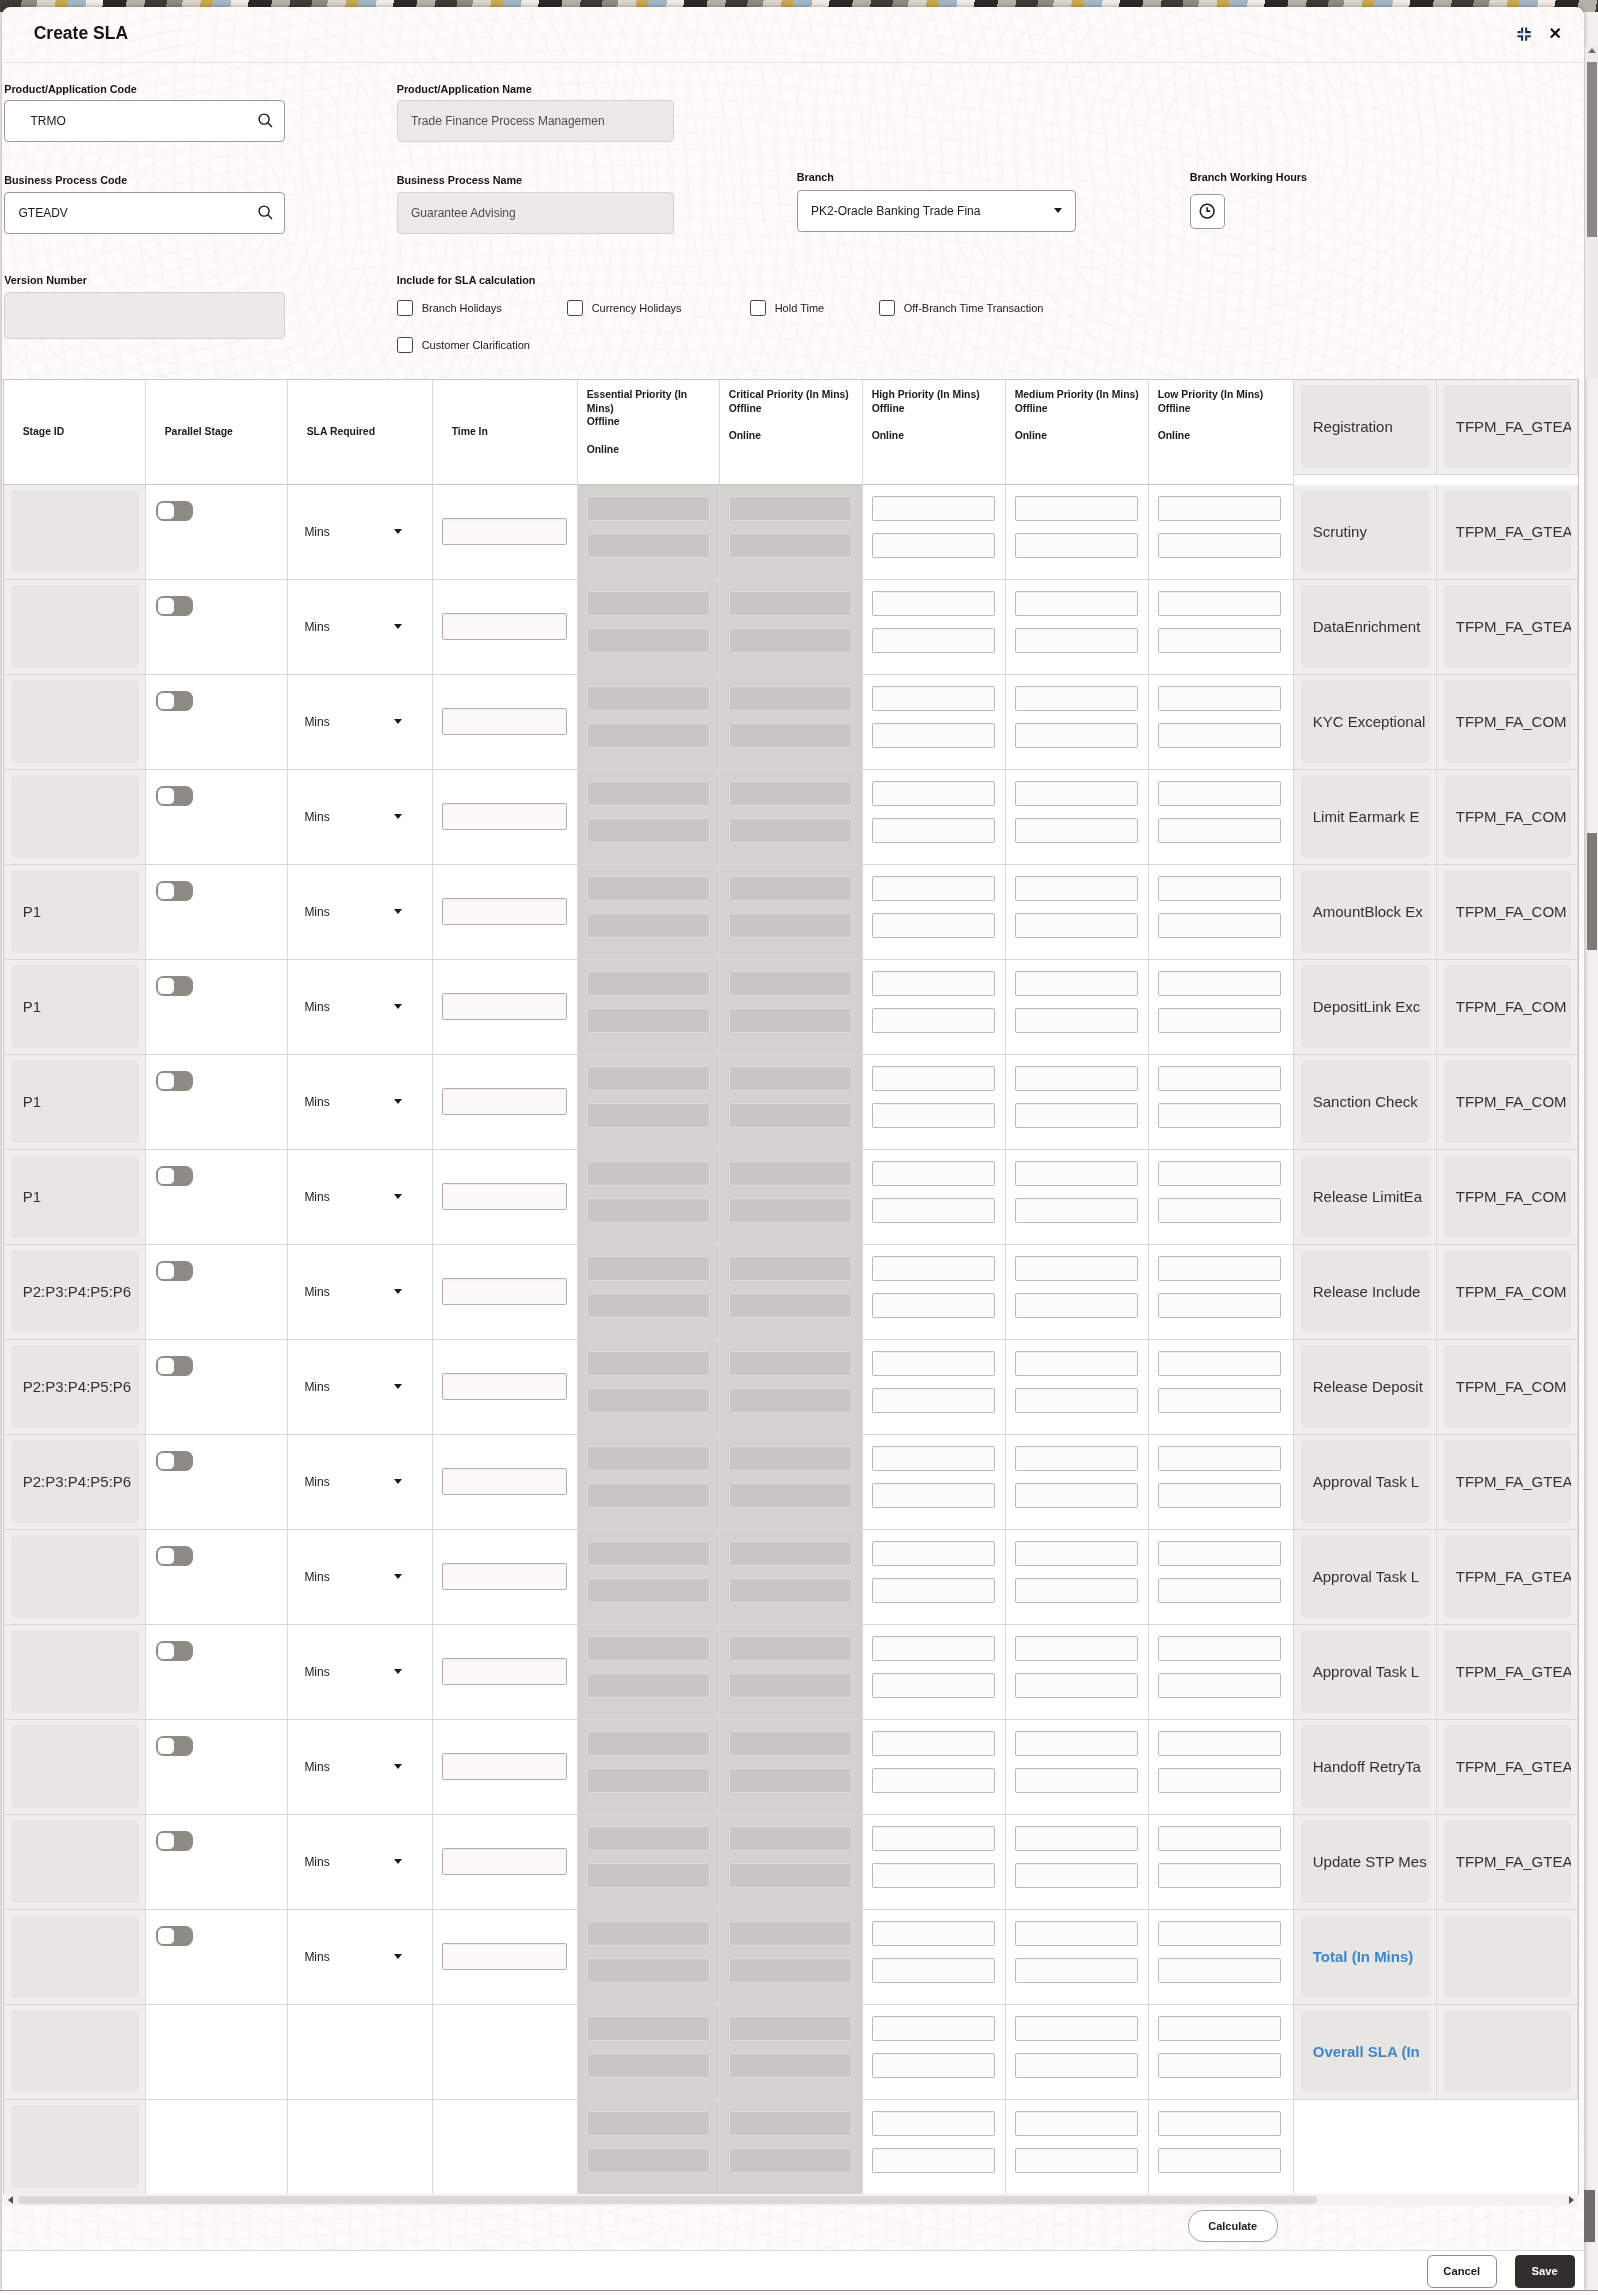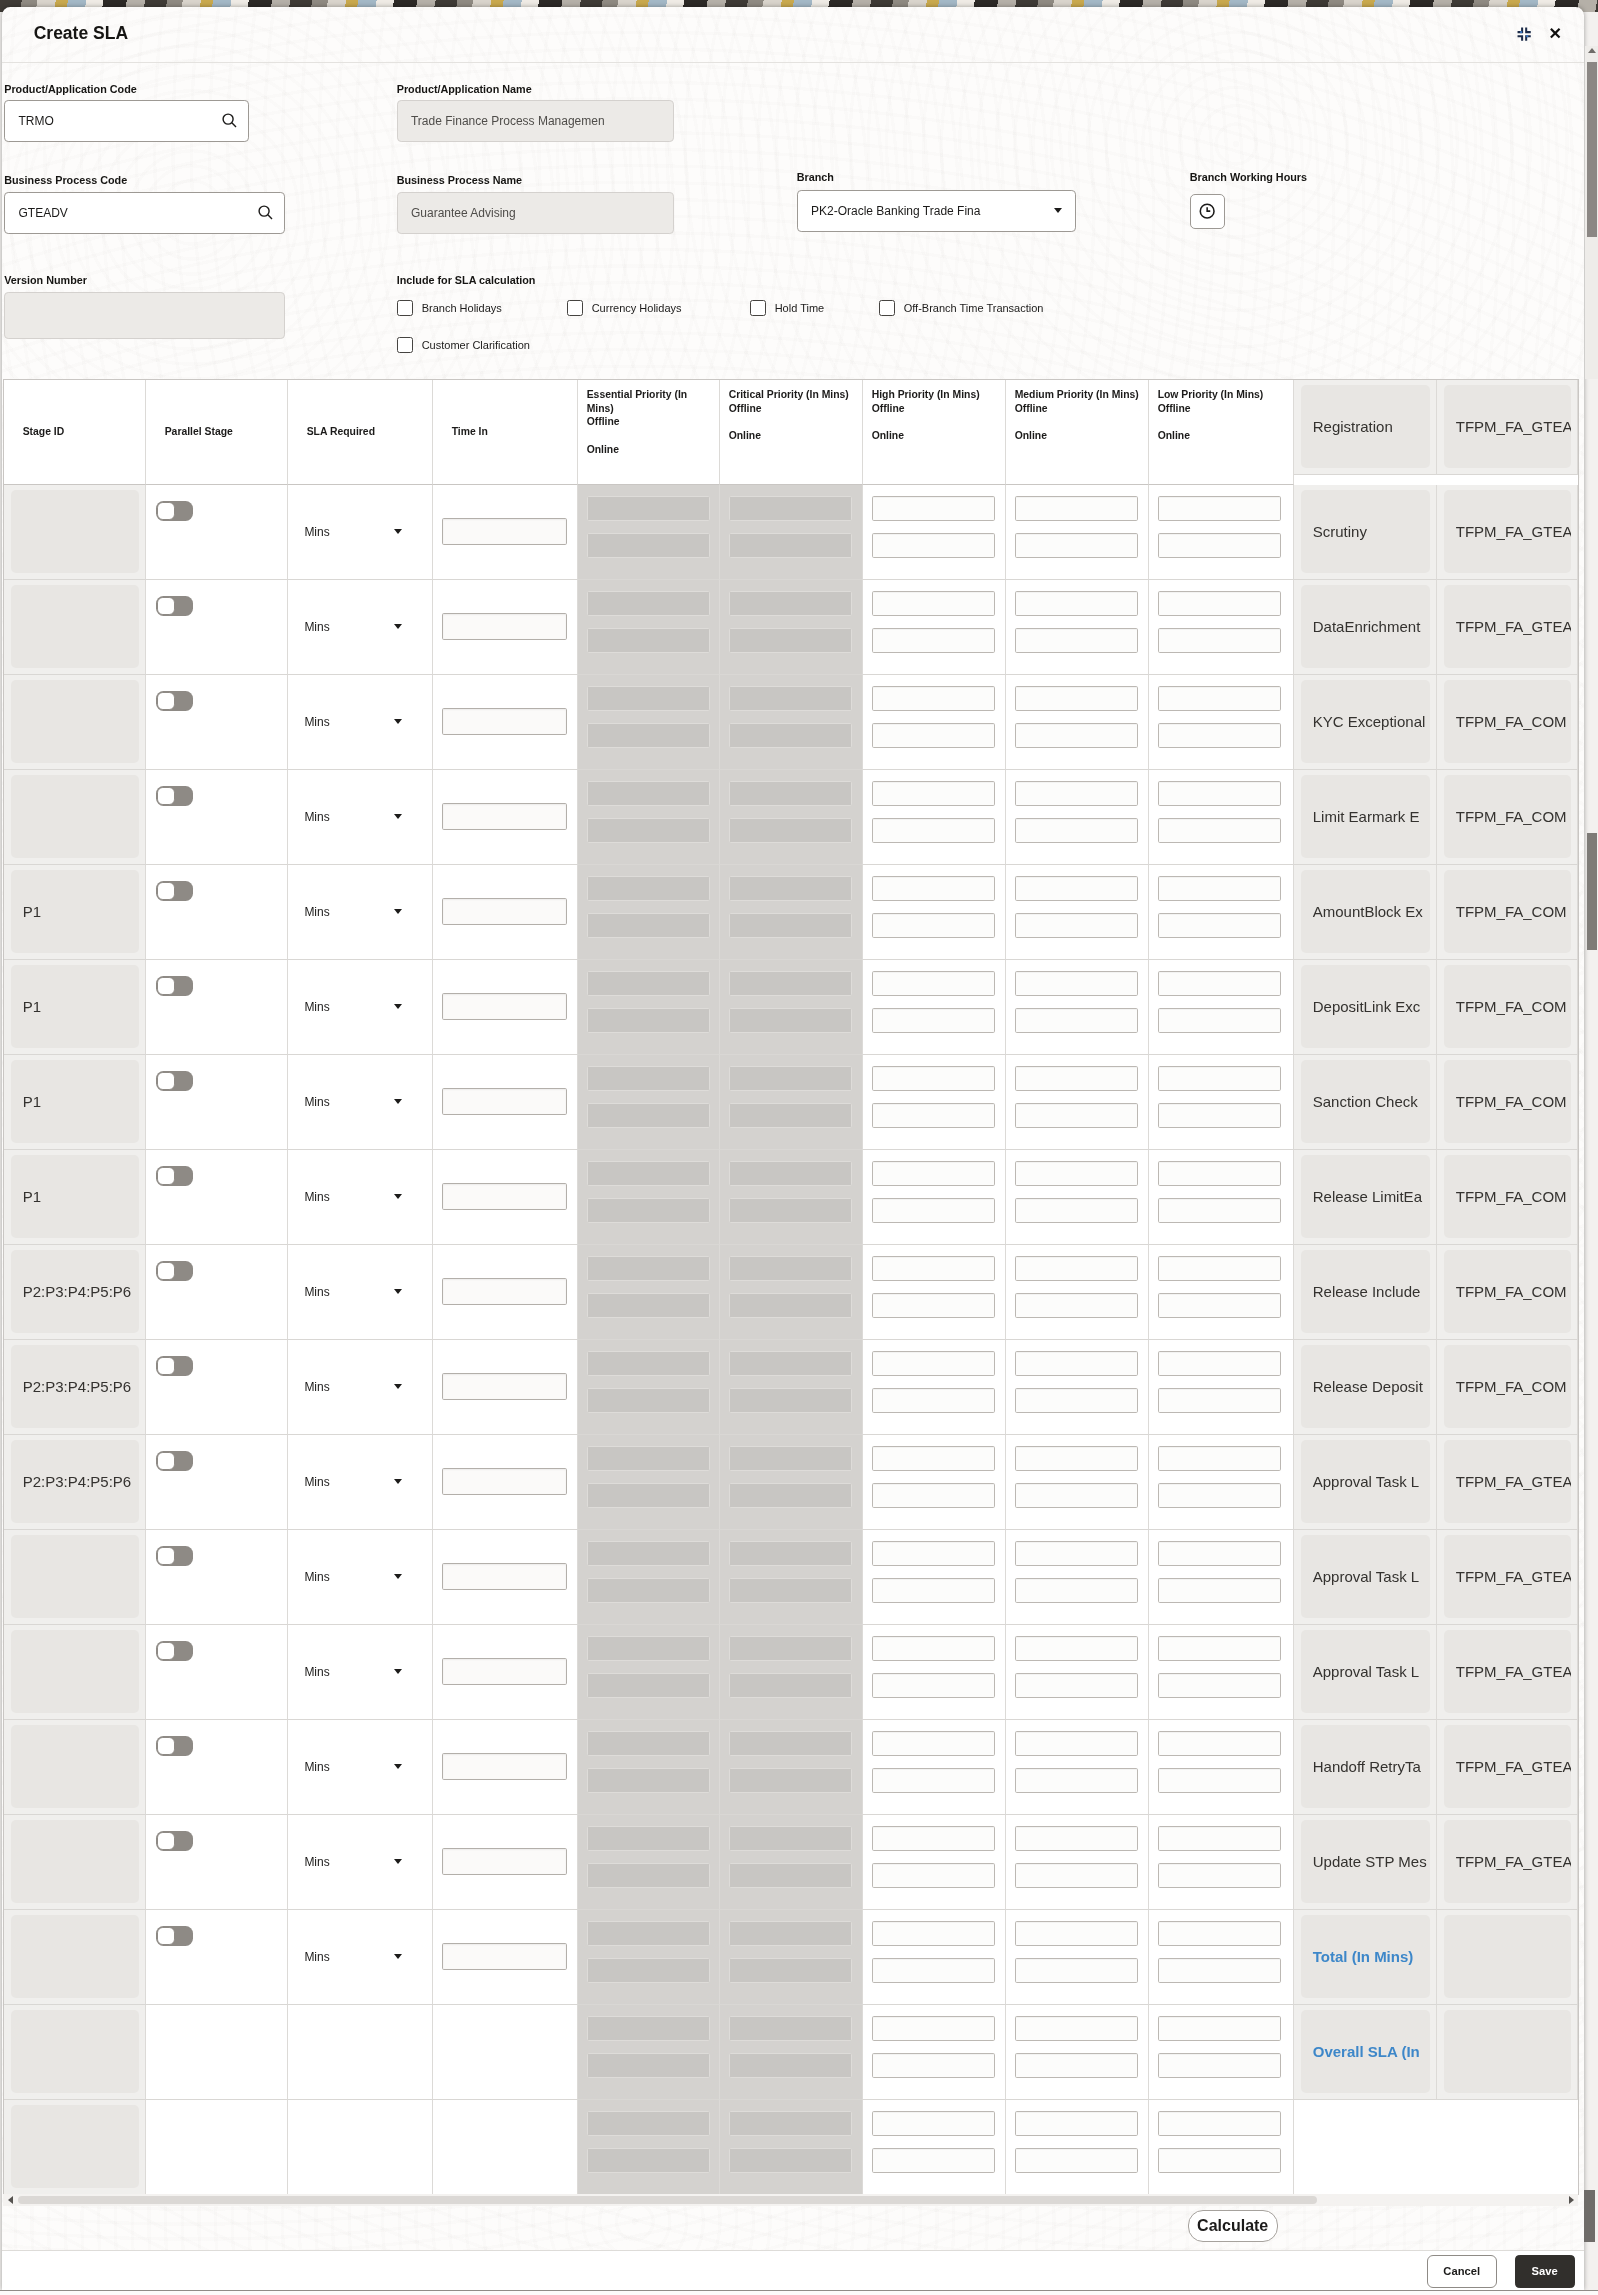--- a/index.html
+++ b/index.html
@@ -103,21 +103,21 @@
   .v-track{ position:absolute; left:1585px; top:46px; width:13.3px; height:333px; background:#eeece9; }
   .v-arrow-up{ position:absolute; left:1588px; top:48px; width:0; height:0;
     border-left:4.2px solid transparent; border-right:4.2px solid transparent; border-bottom:5.8px solid #6f6c68; cursor:pointer; }
   .v-thumb{ position:absolute; background:#8b8784; cursor:pointer; }
   .v-thumb.t1{ left:1587px; top:62px; width:10px; height:175px; }
   .v-thumb.t2{ left:1587px; top:833px; width:10px; height:117px; background:#7e7b77; }
   .v-thumb.t3{ left:1584px; top:2190px; width:10.8px; height:52px; background:#6f6c69; }
 
   
   .calc-btn{ position:absolute; left:1186px; top:2203px; width:90px; height:32px; background:#fff;
-    border:0.8px solid #a6a29d; border-radius:15px; font-family:inherit; font-size:16px; font-weight:bold;
+    border:0.8px solid #a6a29d; border-radius:15px; font-family:inherit; font-size:11px; font-weight:bold;
     color:#1c1b1a; cursor:pointer; }
   .dlg-footer{ position:absolute; left:0; top:2243px; width:100%; height:40px; background:#fff;
     border-top:0.8px solid #dedcd9; }
   .cancel-btn{ position:absolute; left:1425px; top:4.2px; width:70px; height:33px; background:#fff;
     border:0.8px solid #8f8b86; border-radius:6px; font-family:inherit; font-size:11.2px; font-weight:bold;
     color:#1c1b1a; cursor:pointer; }
   .save-btn{ position:absolute; left:1513px; top:4.2px; width:60px; height:33px; background:#312f2c;
     border:0.8px solid #312f2c; border-radius:4.2px; font-family:inherit; font-size:11.2px; font-weight:bold;
     color:#fff; cursor:pointer; }
 </style>
@@ -140,21 +140,21 @@
       <g fill="none" stroke="#3a77c2" stroke-width="2">
         <path d="M5 7 H7"></path>
           <path d="M11 11 H13"></path>
       </g>
     </svg>
   </button>
   <button class="close-btn"><span>✕</span></button>
   <div class="dlg-divider"></div>
 
   <div class="field-label" style="left:2.5px; top:76px;">Product/Application Code</div>
-  <div class="text-field" style="left:2.5px; top:93px; width:245px;">
+  <div class="text-field" style="left:2.5px; top:93px; width:281px;padding-left:12px;">
     <input value="TRMO" style="">
     <svg class="search-ic" viewBox="0 0 20 20">
       <circle cx="8.5" cy="8.5" r="6" fill="none" stroke="#1c1b1a" stroke-width="1.7"></circle>
       <line x1="13" y1="13" x2="18" y2="18" stroke="#1c1b1a" stroke-width="1.7"></line>
     </svg>
   </div>
   <div class="field-label" style="left:395px; top:76px;">Product/Application Name</div>
   <div class="disabled-field" style="left:395px; top:93px; width:277px;">Trade Finance Process Managemen</div>
 
   <div class="field-label" style="left:2.5px; top:167px;">Business Process Code</div>

